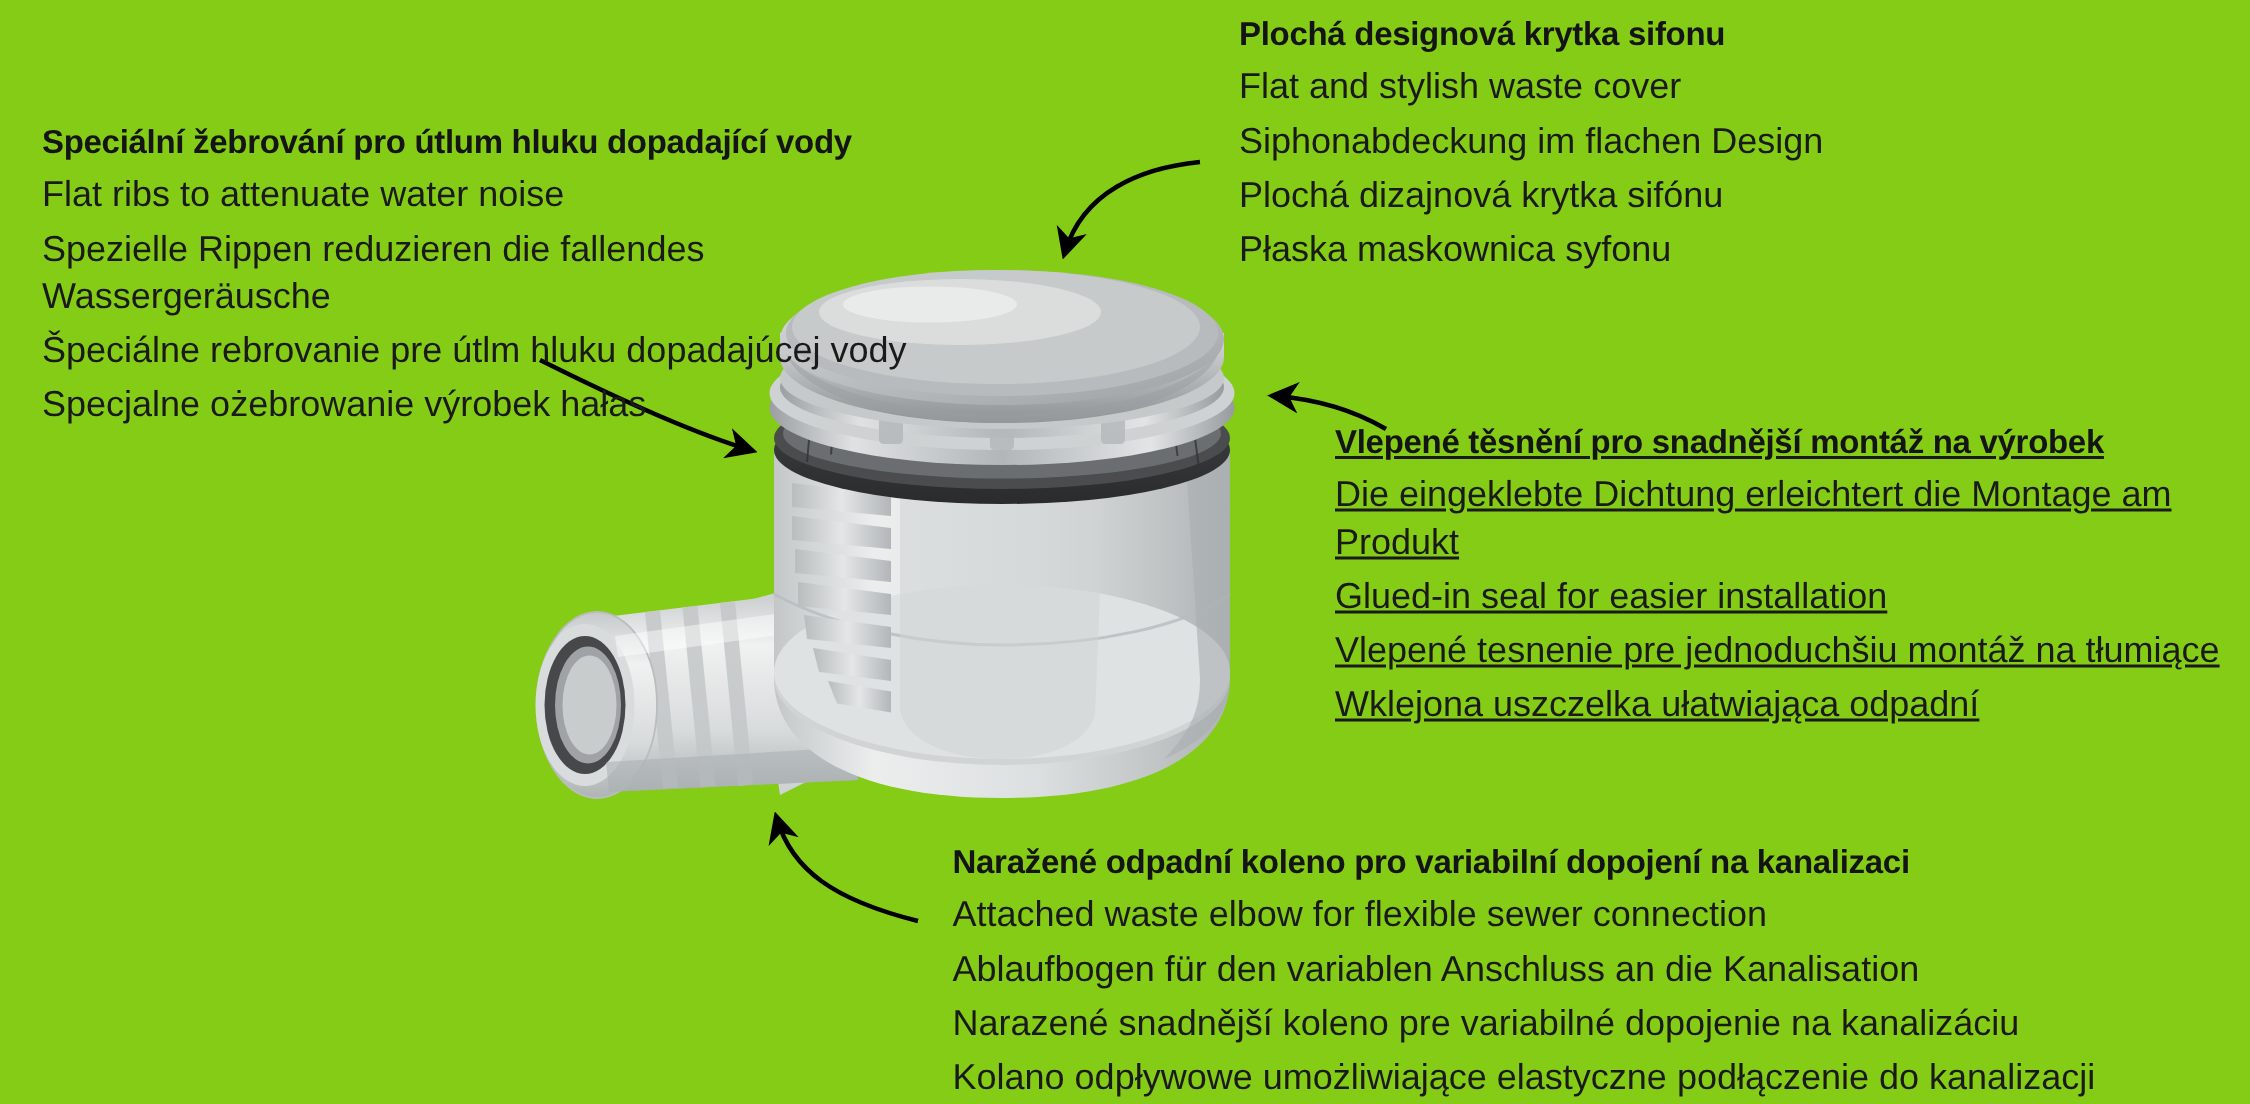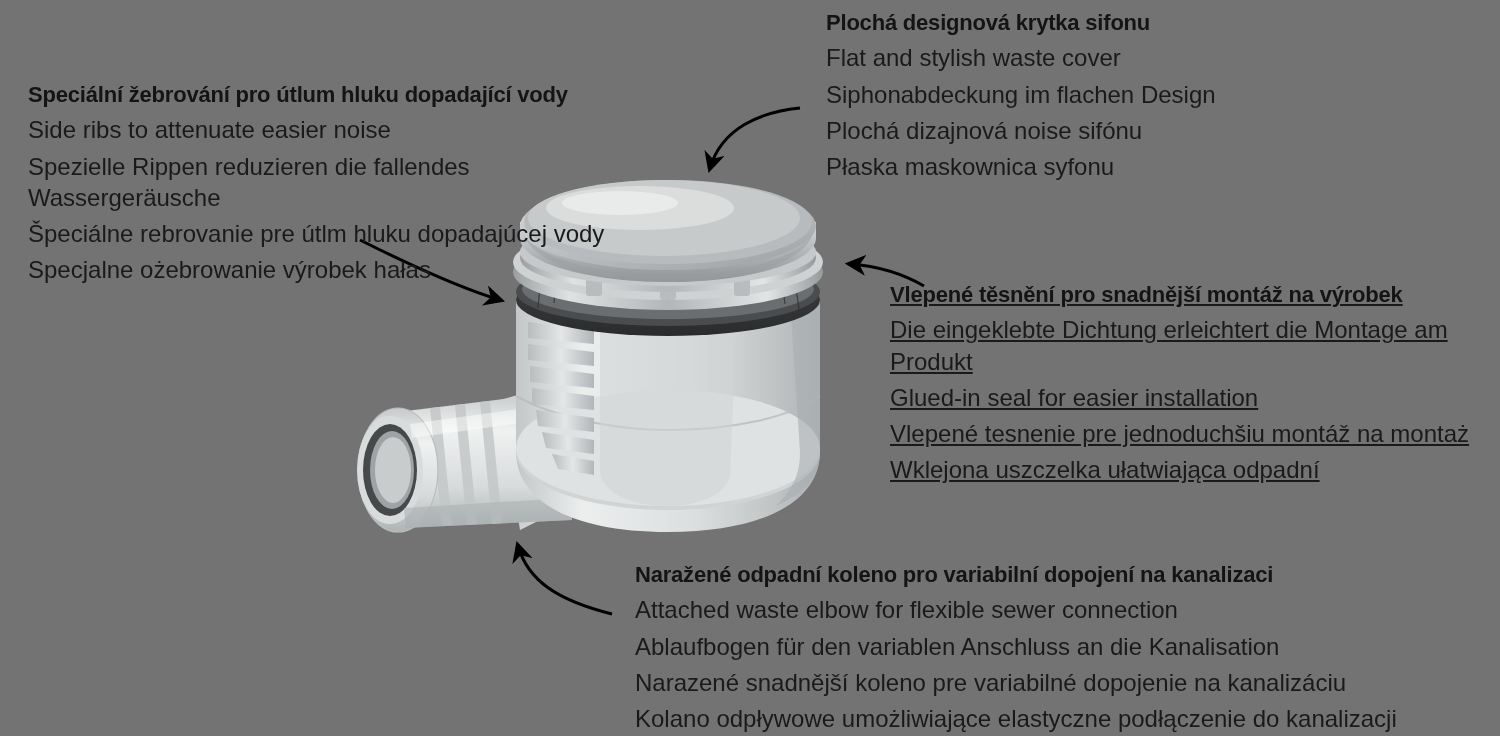--- a/index.html
+++ b/index.html
@@ -4,21 +4,21 @@
 <style>
   html, body {
     margin: 0;
     padding: 0;
     background: #ffffff;
   }
   #stage {
     position: relative;
     width: 1500px;
     height: 736px;
-    background: #737373;
+    background: #84cc16;
     overflow: hidden;
     font-family: "Liberation Sans", sans-serif;
     color: #1a1a1a;
   }
 
   .callout {
     position: absolute;
   }
   .callout h3 {
     margin: 0 0 6px 0;
@@ -214,37 +214,37 @@
 
     <path d="M924,286 C900,272 876,266 850,264" fill="none" stroke="#000000" stroke-width="3" marker-end="url(#arrowhead)"></path>
 
     <path d="M612,614 C556,600 528,580 518,546" fill="none" stroke="#000000" stroke-width="3" marker-end="url(#arrowhead)"></path>
   </svg>
 
   <div class="callout" id="callout-cover">
     <h3>Plochá designová krytka sifonu</h3>
     <p>Flat and stylish waste cover</p>
     <p>Siphonabdeckung im flachen Design</p>
-    <p>Plochá dizajnová noise sifónu</p>
+    <p>Plochá dizajnová krytka sifónu</p>
     <p>Płaska maskownica syfonu</p>
   </div>
 
   <div class="callout" id="callout-ribs">
     <h3>Speciální žebrování pro útlum hluku dopadající vody</h3>
-    <p>Side ribs to attenuate easier noise</p>
+    <p>Flat ribs to attenuate water noise</p>
     <p>Spezielle Rippen reduzieren die fallendes Wassergeräusche</p>
     <p>Špeciálne rebrovanie pre útlm hluku dopadajúcej vody</p>
     <p>Specjalne ożebrowanie výrobek hałas</p>
   </div>
 
   <div class="callout" id="callout-seal">
     <h3>Vlepené těsnění pro snadnější montáž na výrobek</h3>
     <p>Die eingeklebte Dichtung erleichtert die Montage am Produkt</p>
     <p>Glued-in seal for easier installation</p>
-    <p>Vlepené tesnenie pre jednoduchšiu montáž na montaż</p>
+    <p>Vlepené tesnenie pre jednoduchšiu montáž na tłumiące</p>
     <p>Wklejona uszczelka ułatwiająca odpadní</p>
   </div>
 
   <div class="callout" id="callout-elbow">
     <h3>Naražené odpadní koleno pro variabilní dopojení na kanalizaci</h3>
     <p>Attached waste elbow for flexible sewer connection</p>
     <p>Ablaufbogen für den variablen Anschluss an die Kanalisation</p>
     <p>Narazené snadnější koleno pre variabilné dopojenie na kanalizáciu</p>
     <p>Kolano odpływowe umożliwiające elastyczne podłączenie do kanalizacji</p>
   </div>

